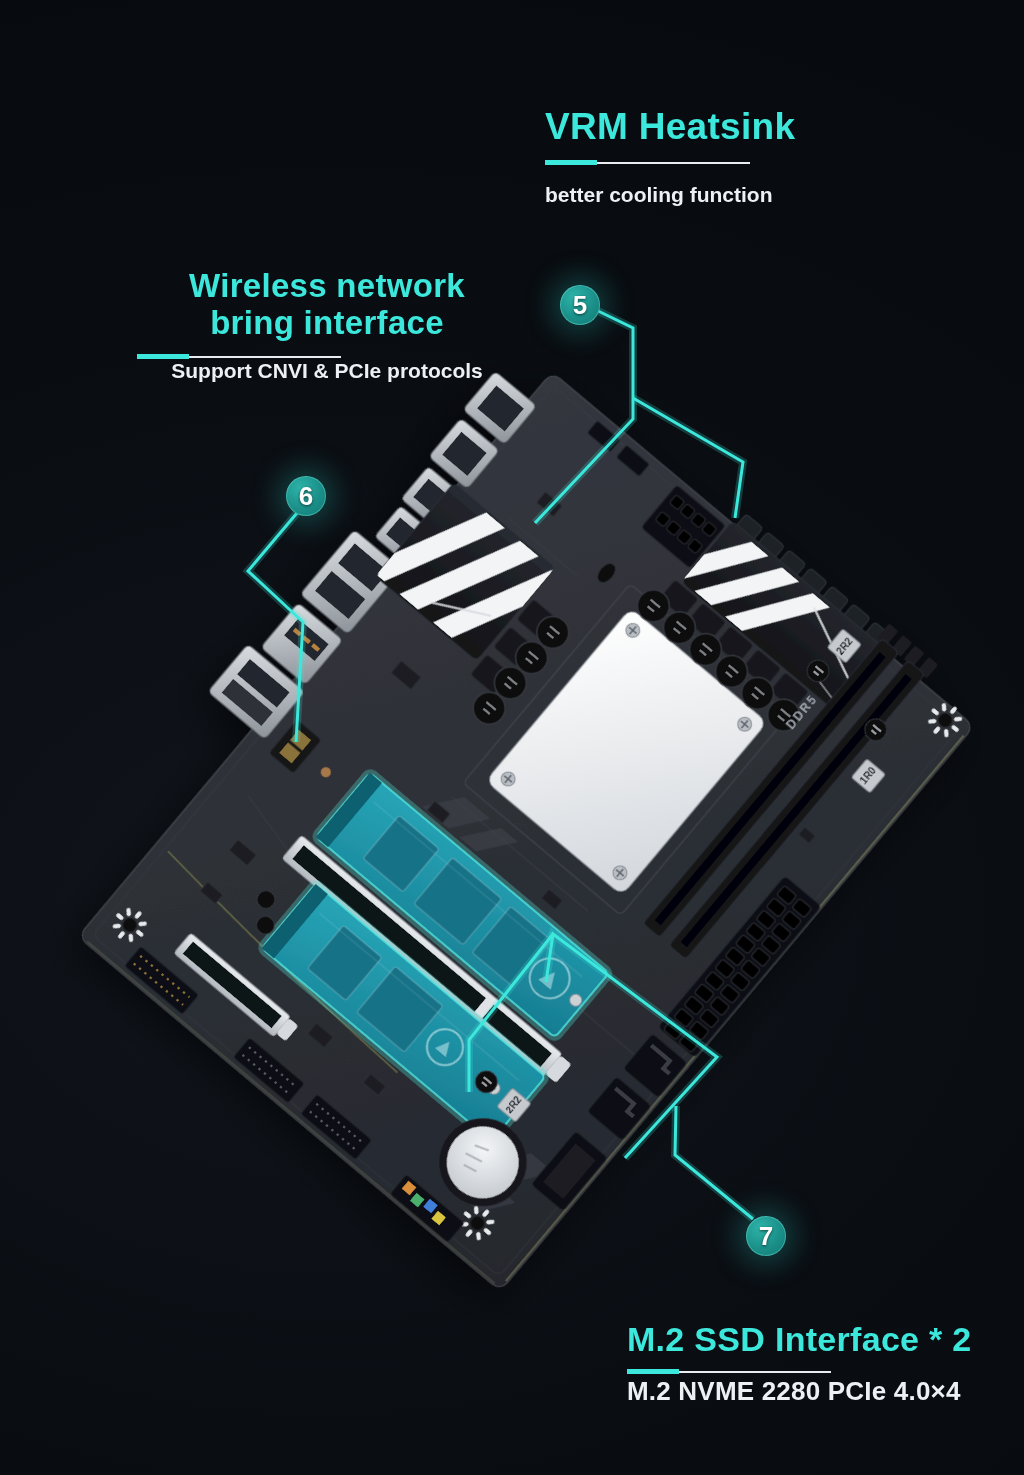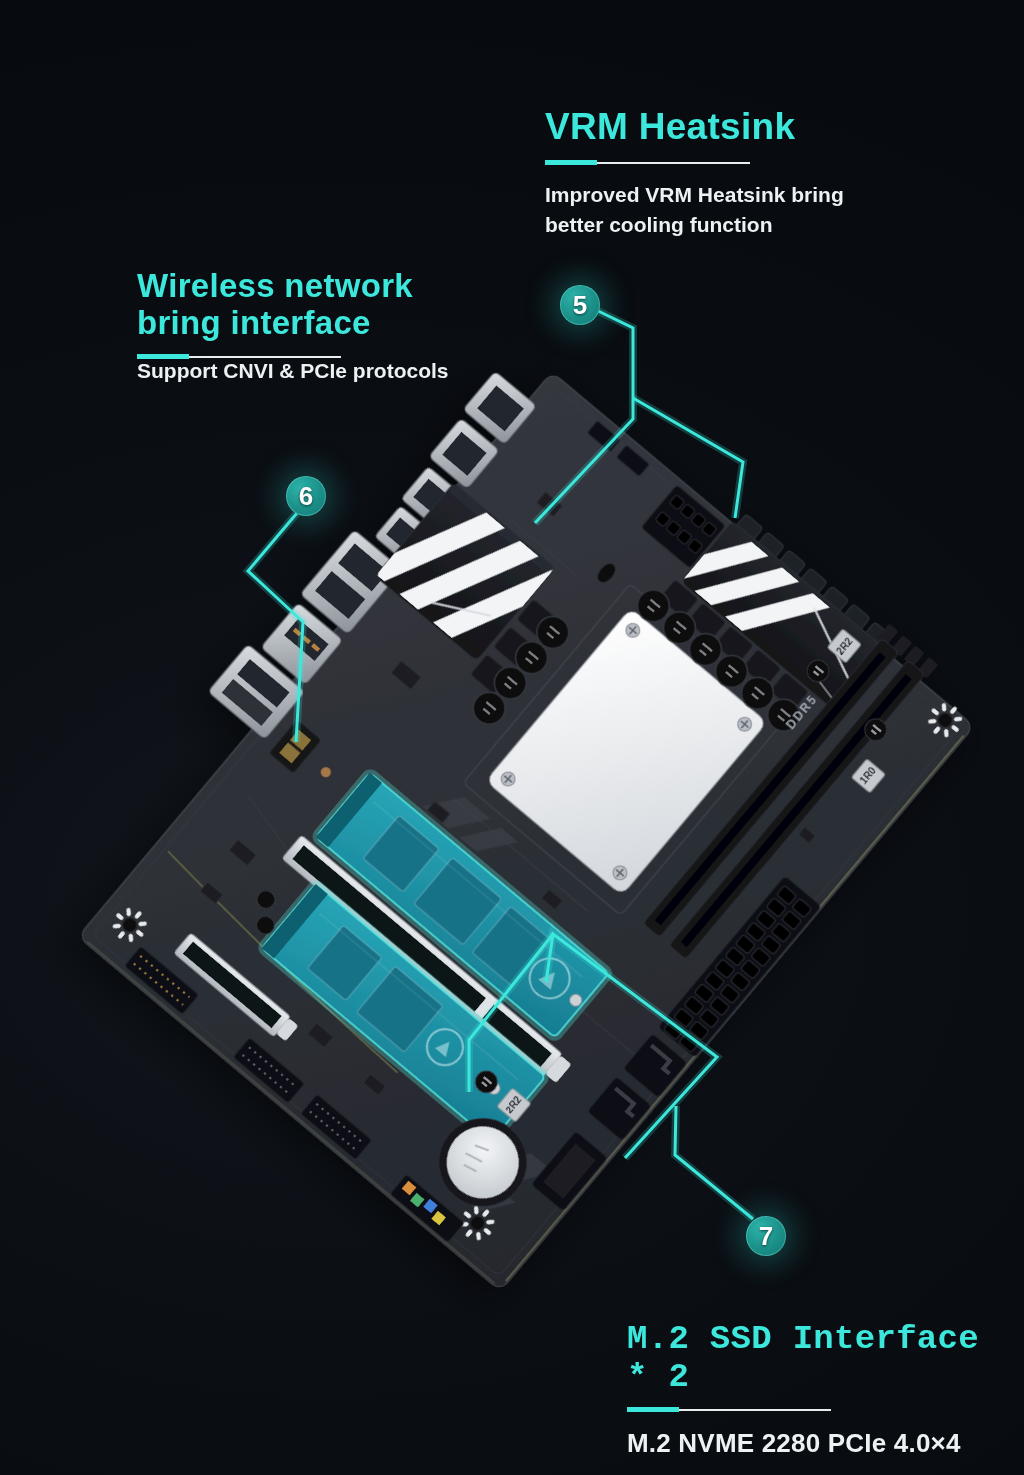--- a/index.html
+++ b/index.html
@@ -20,28 +20,28 @@
     transform:translate(-50%,-50%);
     background:radial-gradient(circle at 35% 30%, #2db3a9 0%, #1a8f88 55%, #127a73 100%);
     box-shadow:0 0 28px 9px rgba(45,216,205,.25), inset 0 0 0 1px rgba(130,245,235,.35);
     color:#fff;font-weight:700;font-size:26px;line-height:40px;text-align:center;
     text-shadow:0 1px 3px rgba(0,0,0,.6);
   }
   #c-vrm{left:545px;top:106px;width:420px;}
   #c-vrm .title{font-size:37px;}
   #c-vrm .rule{width:205px;margin-top:13px;}
   #c-vrm .desc{font-size:21px;line-height:30px;margin-top:15px;}
-  #c-wifi{left:137px;top:268px;width:380px;}
+  #c-wifi{left:137px;top:268px;width:380px;text-align:center;}
   #c-wifi .title{font-size:33px;}
   #c-wifi .rule{width:204px;margin-top:12px;}
   #c-wifi .desc{font-size:21px;}
   #c-m2{left:627px;top:1320px;width:390px;}
-  #c-m2 .title{font-size:34px;font-family:Liberation Mono, monospace;}
+  #c-m2 .title{font-size:34px;}
   #c-m2 .rule{width:204px;margin-top:11px;}
-  #c-m2 .desc{font-size:26px;margin-top:16px;letter-spacing:.2px;}
+  #c-m2 .desc{font-size:26px;margin-top:2px;letter-spacing:.2px;}
 </style>
 </head>
 <body>
 
 <div class="stage">
 
 <svg width="1024" height="1475" viewBox="0 0 1024 1475">
   <defs>
     <linearGradient id="pcb" x1="0" y1="0" x2="1" y2="1">
       <stop offset="0" stop-color="#34373e"></stop>
@@ -447,21 +447,20 @@
   </g>
 </svg>
 
 <div class="callout" id="c-vrm">
   <div class="title">VRM Heatsink</div>
   <div class="rule">
         <div class="accent"></div>
         <div class="thin"></div>
       </div>
   <div class="desc">
-    <div>Improved VRM Heatsink bring</div>
     <div>better cooling function</div>
   </div>
 </div>
 
 <div class="callout" id="c-wifi">
   <div class="title">
     <div>Wireless network</div>
     <div>bring interface</div>
   </div>
   <div class="rule">

